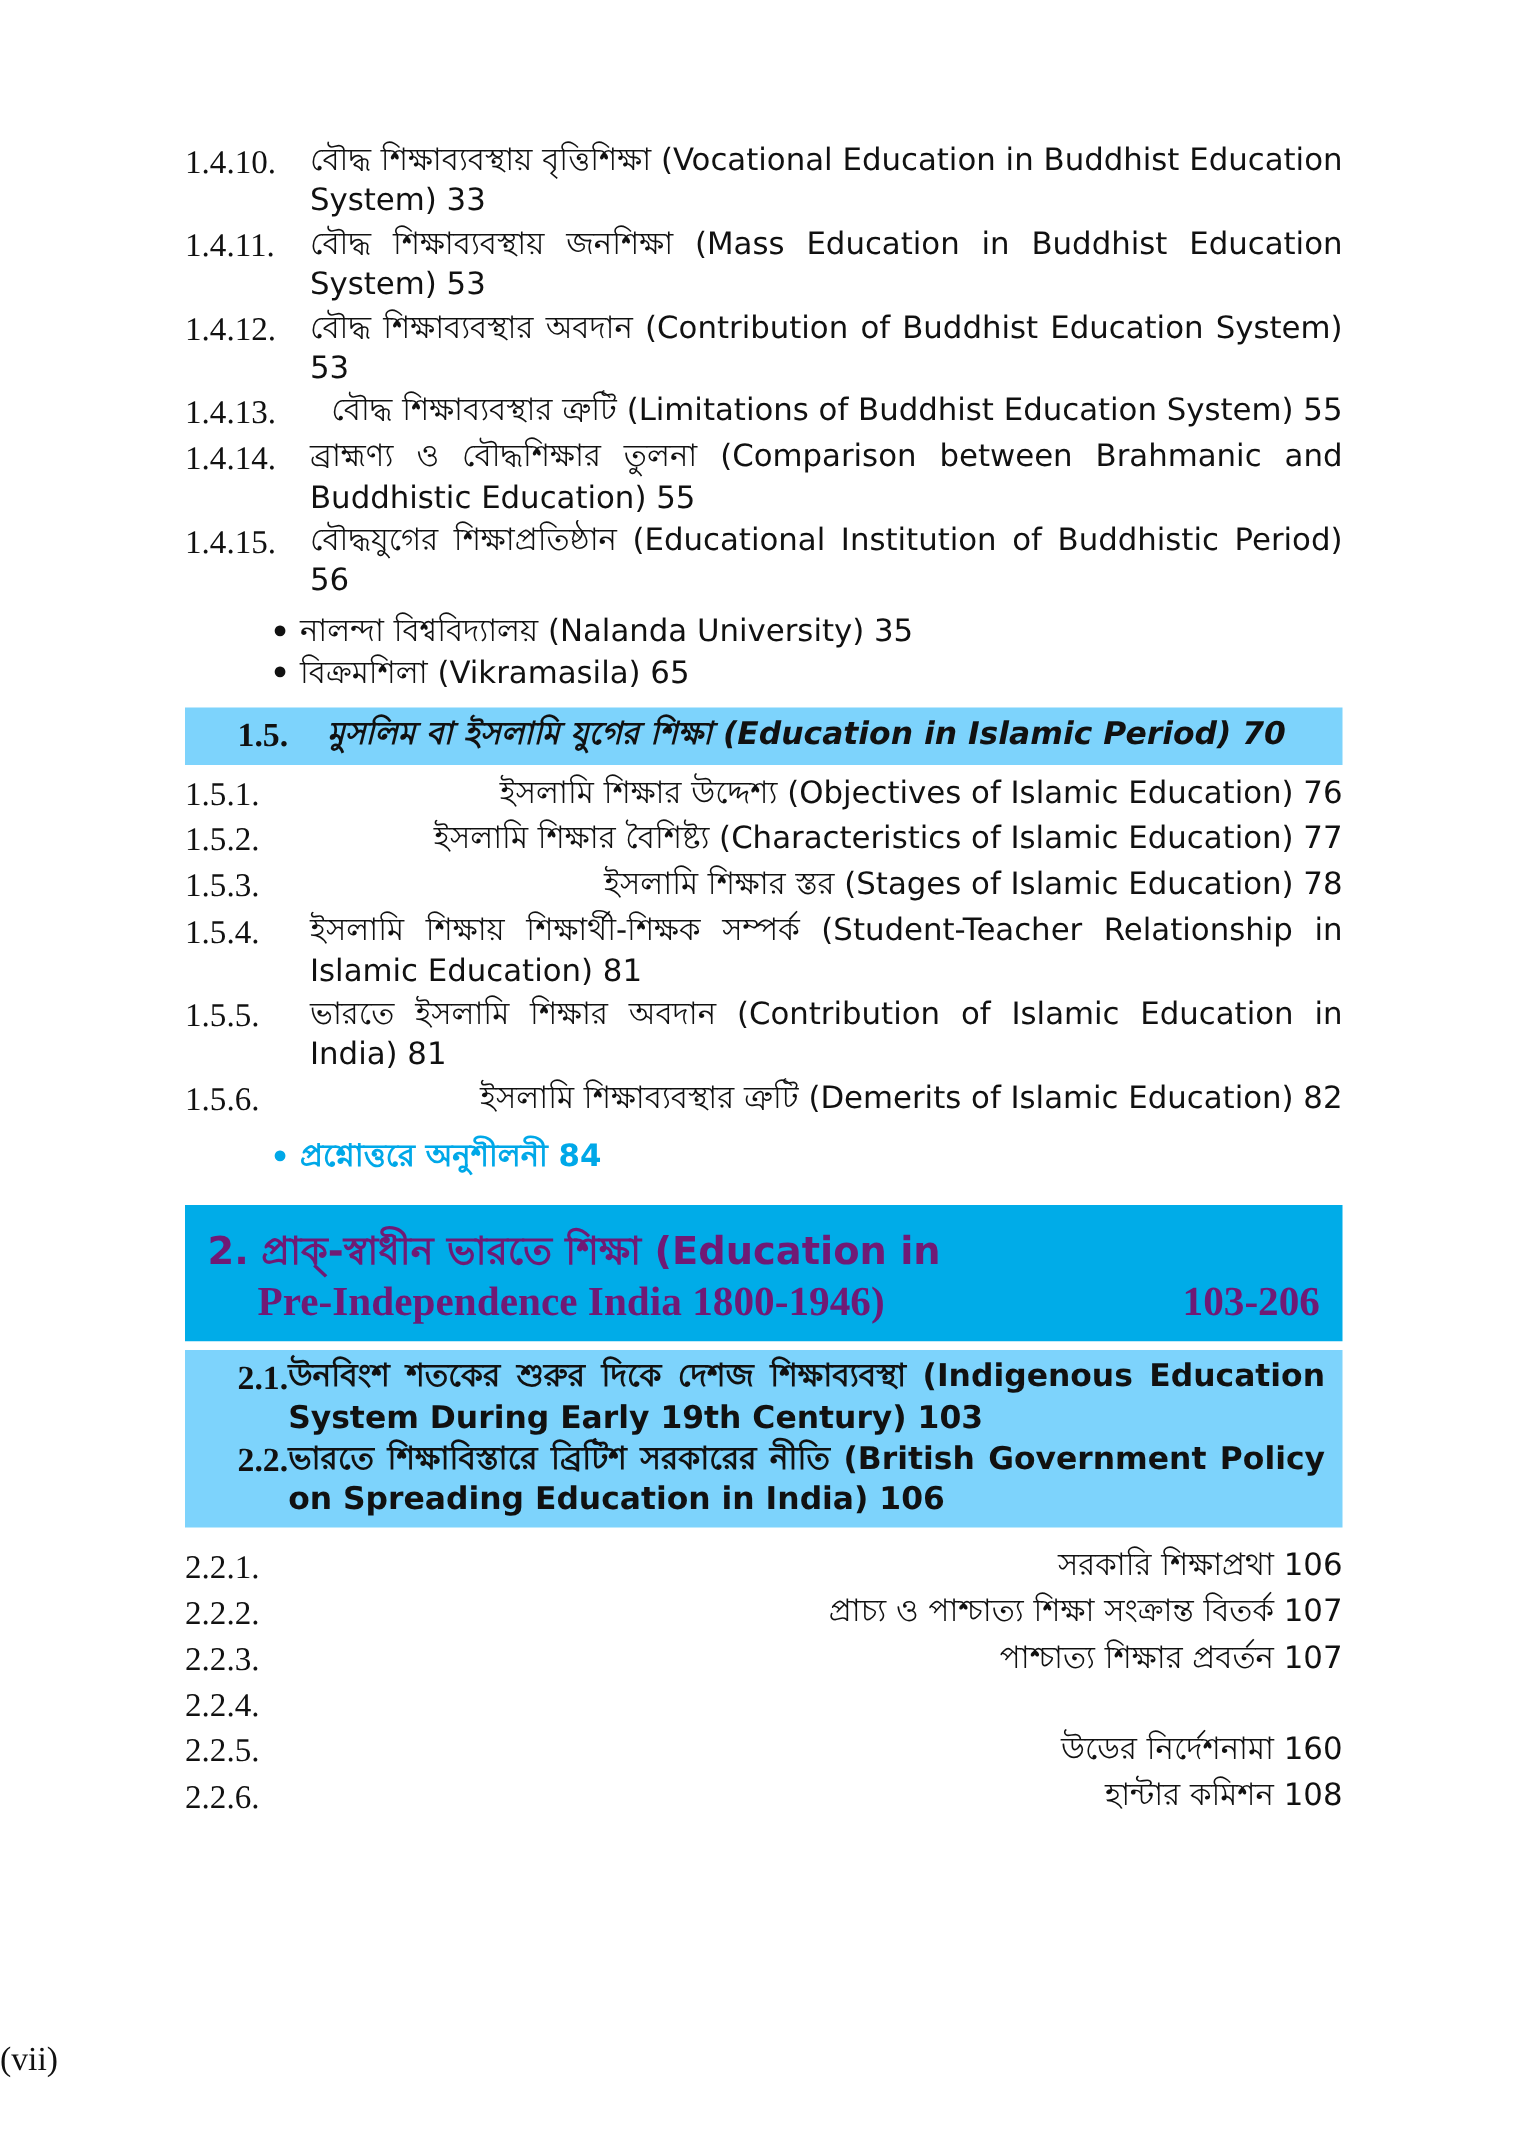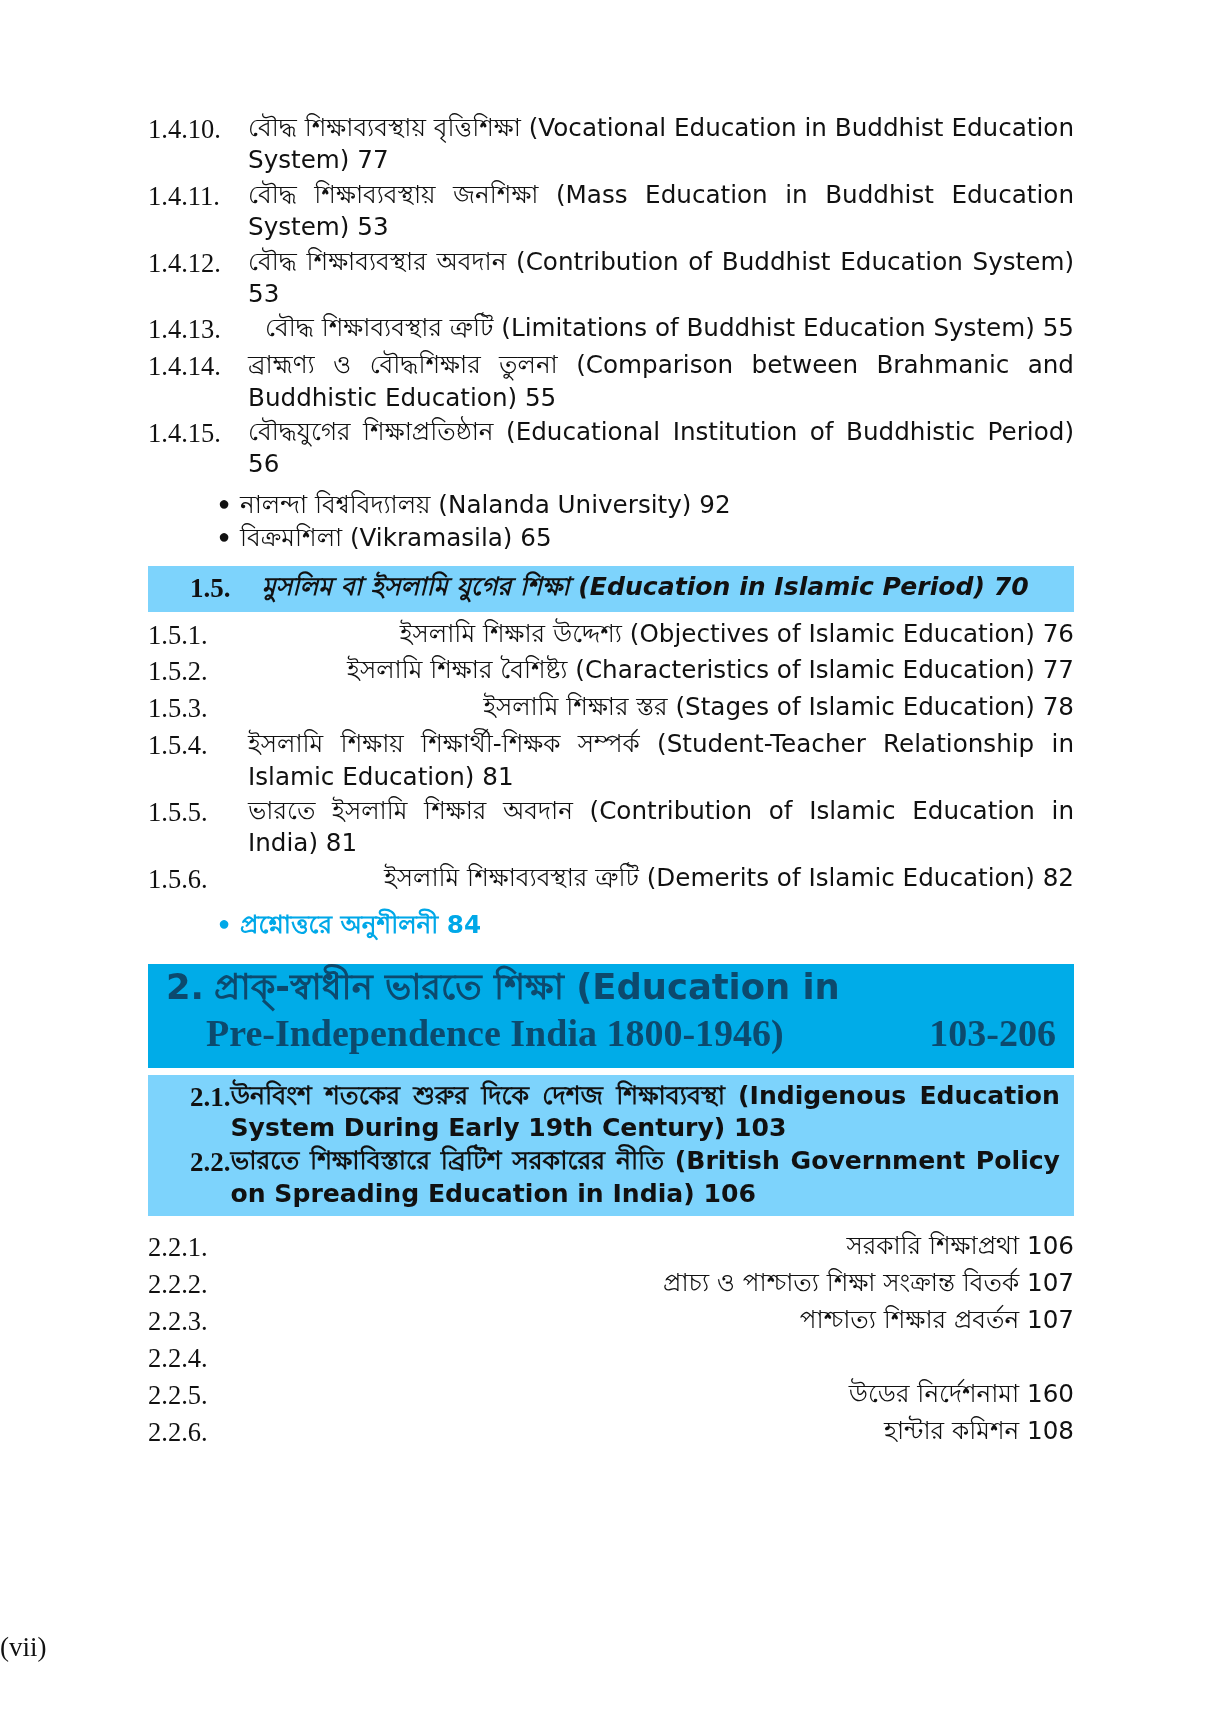--- a/index.html
+++ b/index.html
@@ -94,25 +94,25 @@
     flex: 1 1 auto;
     text-align: justify;
   }
   .band-light .ltxt.nojust { text-align: center; font-style: italic; }
 
   .band-gap { height: 7px; }
 
   
   .band-solid {
     background: #00ace8;
-    color: #0c4a6e;
+    color: #701a75;
     font-weight: bold;
-    font-size: 38px;
+    font-size: 33px;
     line-height: 1.28;
-    padding: 0 18px 10px 18px;
+    padding: 18px 18px 10px 18px;
   }
   .band-solid .crow {
     display: flex;
     align-items: flex-start;
     justify-content: space-between;
   }
   .band-solid .ctitle { flex: 1 1 auto; }
   .band-solid .cnum {
     flex: 0 0 auto;
     padding-left: 24px;
@@ -139,21 +139,21 @@
 </style>
 </head>
 <body>
 
 <div class="page">
 
   <div>
 
     <div class="entry">
       <span class="num">1.4.10.</span>
-      <span class="txt bn">বৌদ্ধ শিক্ষাব্যবস্থায় বৃত্তিশিক্ষা (Vocational Education in Buddhist Education System) 77</span>
+      <span class="txt bn">বৌদ্ধ শিক্ষাব্যবস্থায় বৃত্তিশিক্ষা (Vocational Education in Buddhist Education System) 33</span>
     </div>
 
     <div class="entry">
       <span class="num">1.4.11.</span>
       <span class="txt bn">বৌদ্ধ শিক্ষাব্যবস্থায় জনশিক্ষা (Mass Education in Buddhist Education System) 53</span>
     </div>
 
     <div class="entry">
       <span class="num">1.4.12.</span>
       <span class="txt bn">বৌদ্ধ শিক্ষাব্যবস্থার অবদান (Contribution of Buddhist Education System) 53</span>
@@ -174,21 +174,21 @@
       <span class="txt bn">বৌদ্ধযুগের শিক্ষাপ্রতিষ্ঠান (Educational Institution of Buddhistic Period) 56</span>
     </div>
 
   </div>
 
   <div class="sp6"></div>
 
   <div>
     <div class="bullet-row">
       <span class="dot">●</span>
-      <span class="btxt bn">নালন্দা বিশ্ববিদ্যালয় (Nalanda University) 92</span>
+      <span class="btxt bn">নালন্দা বিশ্ববিদ্যালয় (Nalanda University) 35</span>
     </div>
     <div class="bullet-row">
       <span class="dot">●</span>
       <span class="btxt bn">বিক্রমশিলা (Vikramasila) 65</span>
     </div>
   </div>
 
   <div class="sp10"></div>
 
   <div class="band-light">

